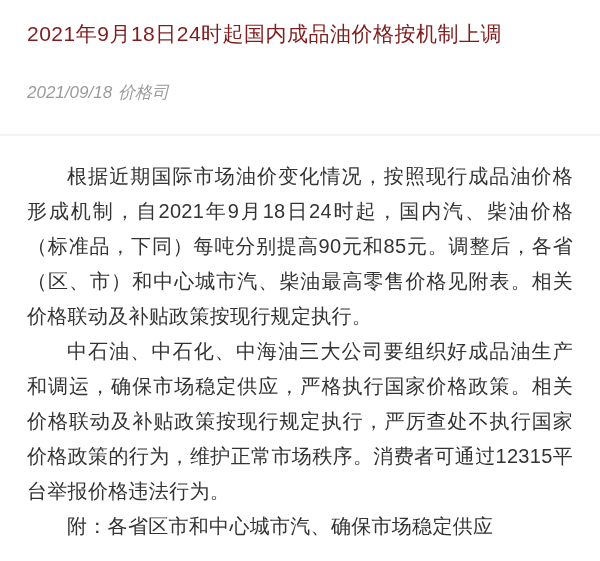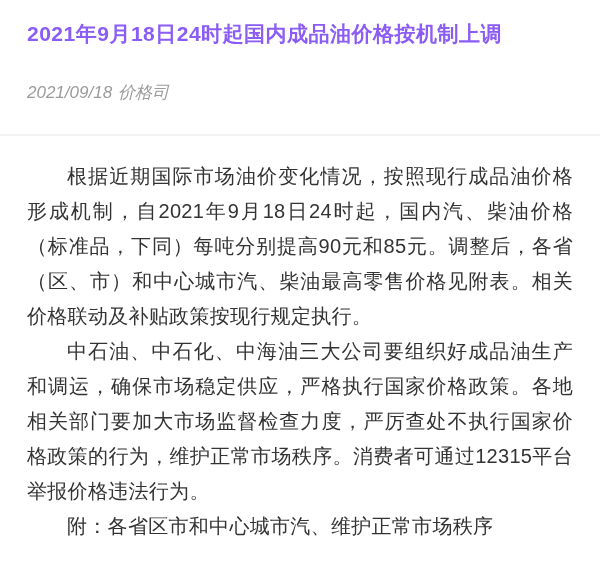--- a/index.html
+++ b/index.html
@@ -20,22 +20,22 @@
     background: #ffffff;
   }
   .article-inner {
     padding: 0 27px;
   }
   .article-title {
     margin: 0;
     padding-top: 20px;
     font-size: 21px;
     line-height: 27px;
-    font-weight: bold;
-    color: #8b5cf6;
+    font-weight: normal;
+    color: #7f1d1d;
     letter-spacing: 0.5px;
   }
   .article-meta {
     margin-top: 35px;
     font-size: 17px;
     line-height: 22px;
     color: #9b9b9b;
     font-style: italic;
   }
   .article-meta .sep {
@@ -73,17 +73,17 @@
     <div class="article-meta">
       <span>2021/09/18</span><span class="sep"></span><span>价格司</span>
     </div>
   </div>
 
   <hr class="divider">
 
   <div class="article-inner">
     <div class="article-body">
       <p>根据近期国际市场油价变化情况，按照现行成品油价格形成机制，自2021年9月18日24时起，国内汽、柴油价格（标准品，下同）每吨分别提高90元和85元。调整后，各省（区、市）和中心城市汽、柴油最高零售价格见附表。相关价格联动及补贴政策按现行规定执行。</p>
-      <p>中石油、中石化、中海油三大公司要组织好成品油生产和调运，确保市场稳定供应，严格执行国家价格政策。各地相关部门要加大市场监督检查力度，严厉查处不执行国家价格政策的行为，维护正常市场秩序。消费者可通过12315平台举报价格违法行为。</p>
-      <p>附：各省区市和中心城市汽、维护正常市场秩序</p>
+      <p>中石油、中石化、中海油三大公司要组织好成品油生产和调运，确保市场稳定供应，严格执行国家价格政策。相关价格联动及补贴政策按现行规定执行，严厉查处不执行国家价格政策的行为，维护正常市场秩序。消费者可通过12315平台举报价格违法行为。</p>
+      <p>附：各省区市和中心城市汽、确保市场稳定供应</p>
     </div>
   </div>
 </div>
 
 </body></html>

